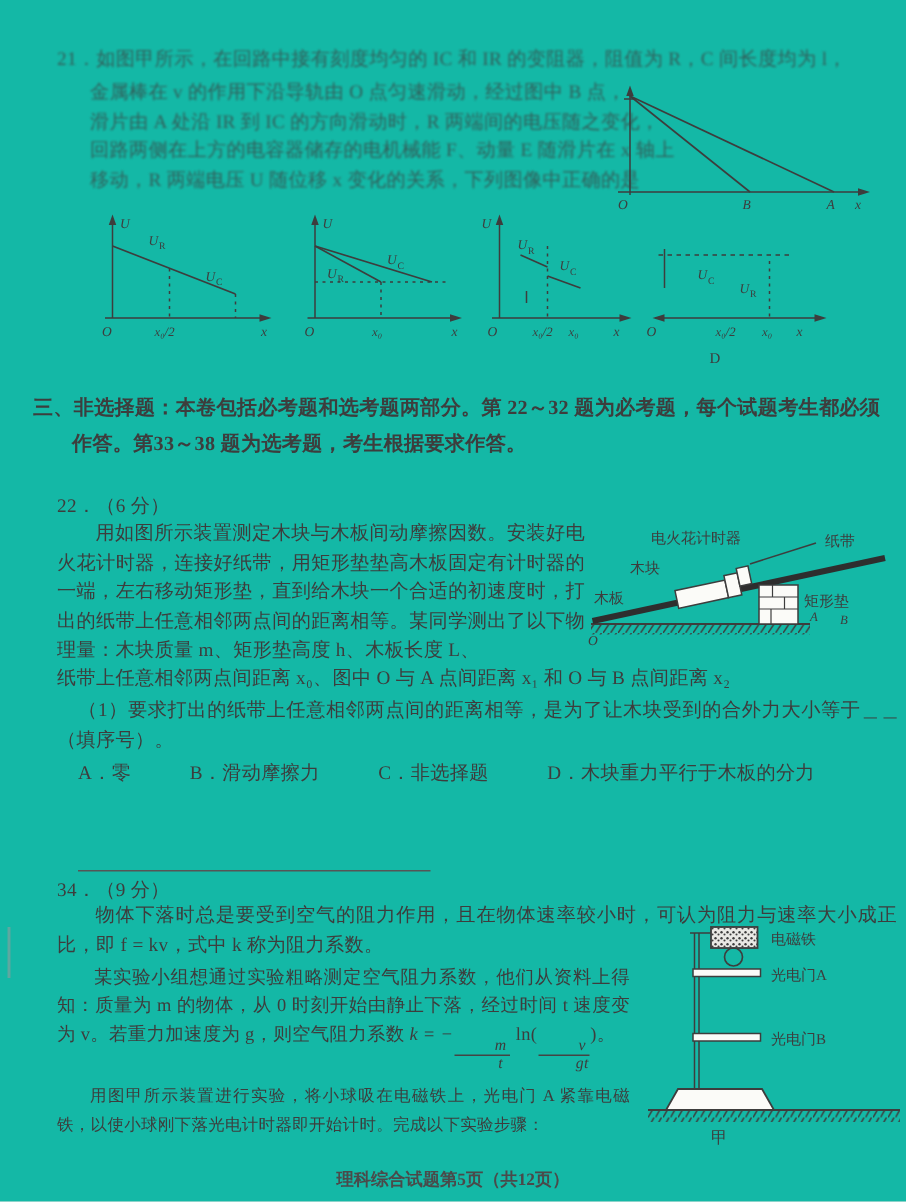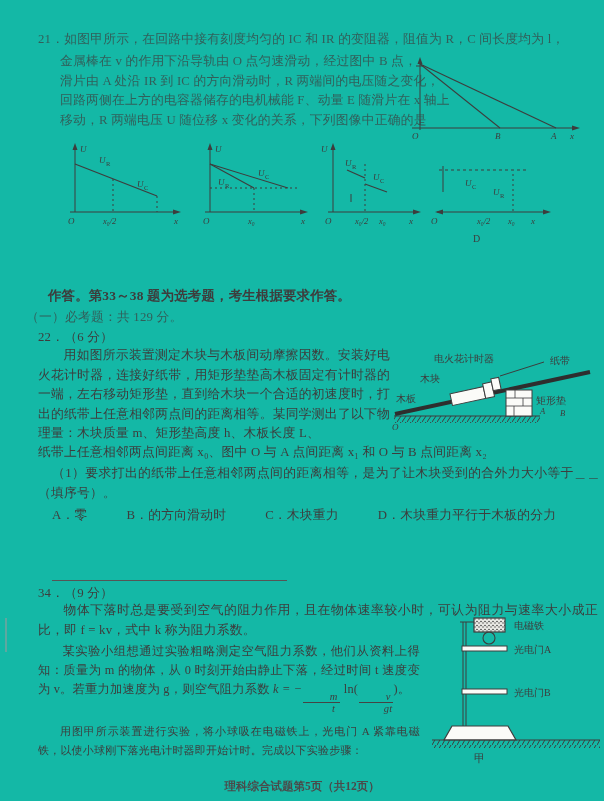--- a/index.html
+++ b/index.html
@@ -119,28 +119,28 @@
       <text x="64" y="57" font-size="9" font-style="italic">U</text>
       <text x="71" y="60" font-size="6.5">R</text>
       <text x="2" y="86" font-size="9" font-style="italic">O</text>
       <text x="48" y="86" font-size="8.5" font-style="italic">x₀/2</text>
       <text x="79" y="86" font-size="8.5" font-style="italic">x₀</text>
       <text x="102" y="86" font-size="9" font-style="italic">x</text>
       <text x="44" y="104" font-size="10">D</text>
     </svg>
   </div>
 
+  <div class="abs txt bold scan nowrap" style="left:22px;top:262px;font-size:13.4px;">三、非选择题：本卷包括必考题和选考题两部分。第 22～32 题为必考题，每个试题考生都必须</div>
   <div class="abs txt bold scan nowrap" style="left:48px;top:286px;font-size:13.4px;">作答。第33～38 题为选考题，考生根据要求作答。</div>
-  <div class="abs txt faded nowrap" style="left:26px;top:308px;">（一）必考题：共 129 分。</div>
 
   <div class="abs txt scan nowrap" style="left:38px;top:328px;">22．（6 分）</div>
   <div class="abs txt scan indent" style="left:38px;top:346px;width:352px;">用如图所示装置测定木块与木板间动摩擦因数。安装好电火花计时器，连接好纸带，用矩形垫垫高木板固定有计时器的一端，左右移动矩形垫，直到给木块一个合适的初速度时，打出的纸带上任意相邻两点间的距离相等。某同学测出了以下物理量：木块质量 m、矩形垫高度 h、木板长度 L、</div>
   <div class="abs txt scan nowrap" style="left:38px;top:443px;width:560px;">纸带上任意相邻两点间距离 x₀、图中 O 与 A 点间距离 x₁ 和 O 与 B 点间距离 x₂</div>
   <div class="abs txt scan" style="left:38px;top:464px;width:562px;text-indent:1.1em;">（1）要求打出的纸带上任意相邻两点间的距离相等，是为了让木块受到的合外力大小等于＿＿（填序号）。</div>
-  <div class="abs txt scan nowrap" style="left:52px;top:506px;">A．零　　　B．的方向滑动时　　　C．木块重力　　　D．木块重力平行于木板的分力</div>
+  <div class="abs txt scan nowrap" style="left:52px;top:506px;">A．零　　　B．滑动摩擦力　　　C．非选择题　　　D．木块重力平行于木板的分力</div>
   <div class="abs txt scan nowrap" style="left:52px;top:568px;">
     <span class="blank" style="width:235px;"></span>
   </div>
 
   <svg class="abs scan" style="left:392px;top:350px;" width="210" height="94" viewBox="0 0 210 94">
     <defs>
       <pattern id="hatch22" width="5" height="6" patternUnits="userSpaceOnUse" patternTransform="rotate(0)">
         <line x1="0" y1="6" x2="4" y2="0" stroke="#3d3d3d" stroke-width="1"></line>
       </pattern>
     </defs>

